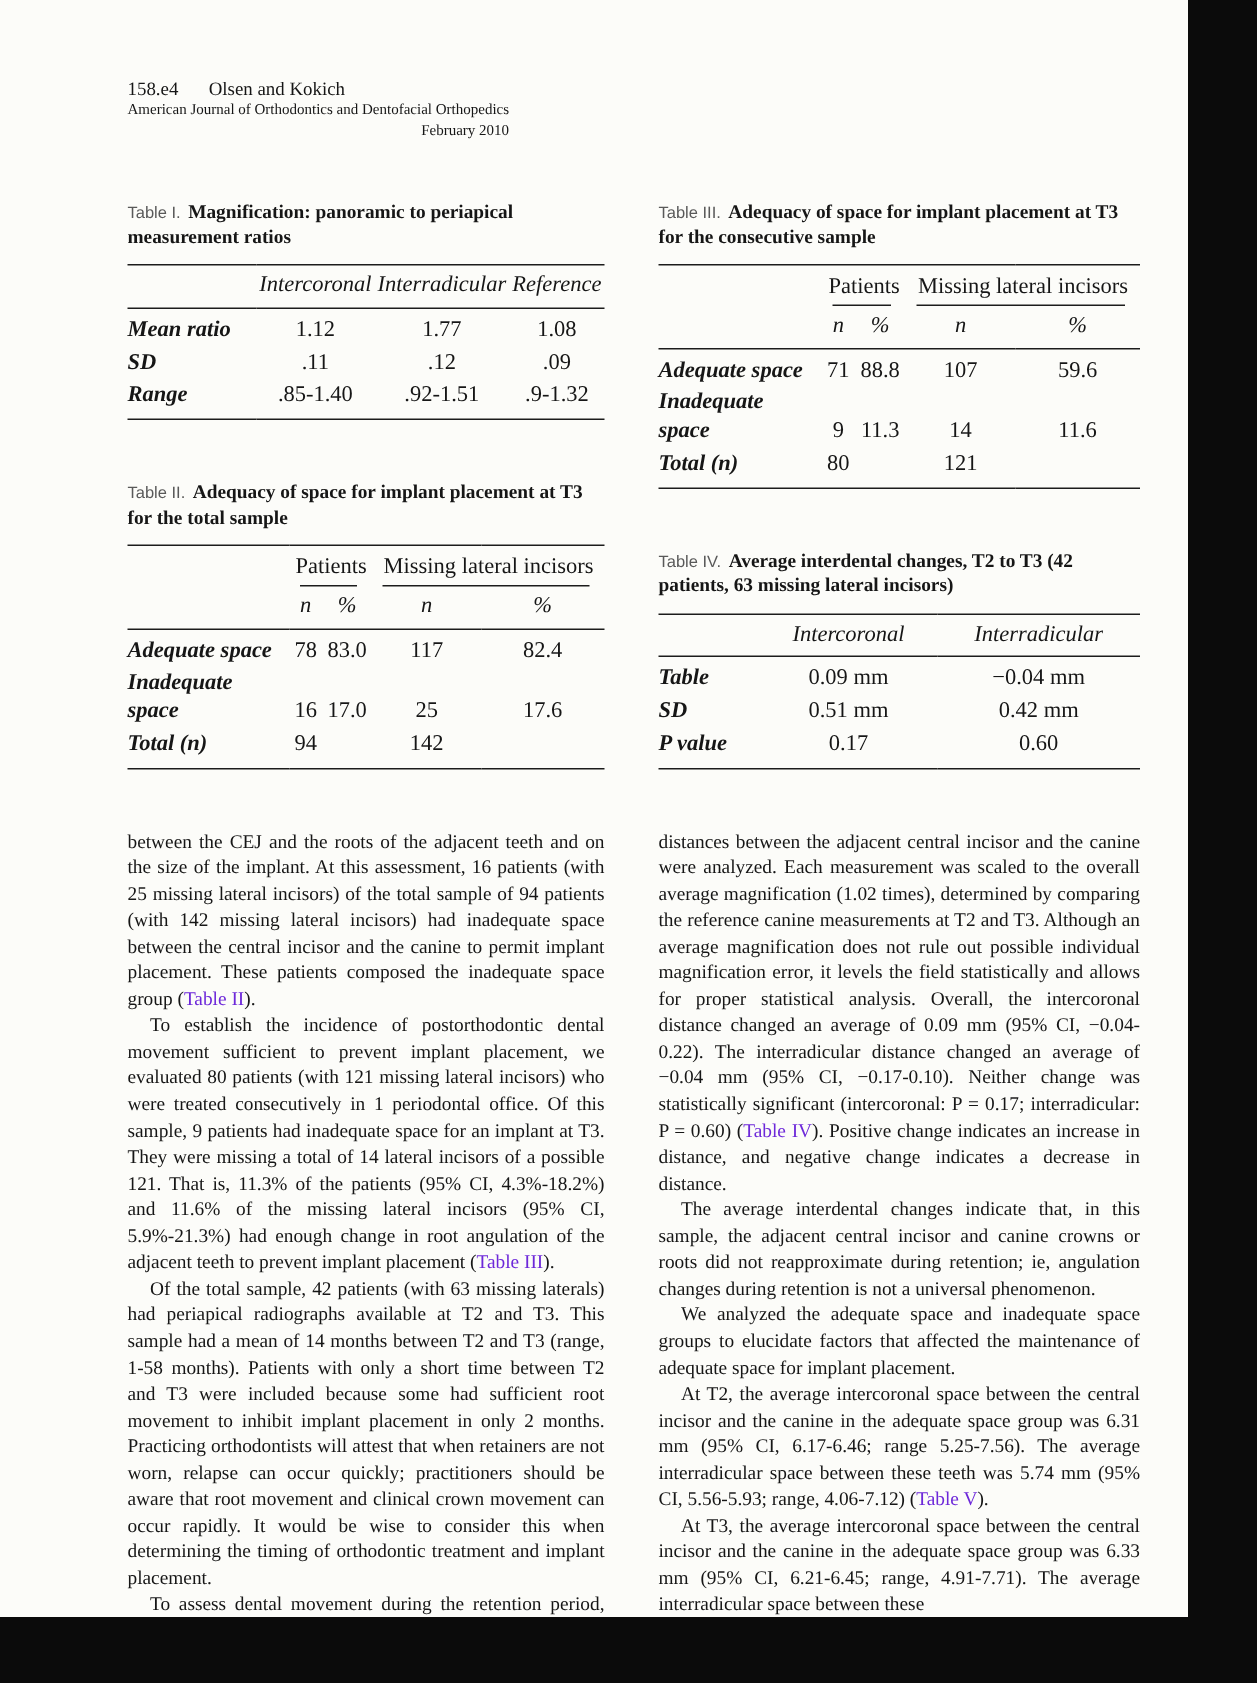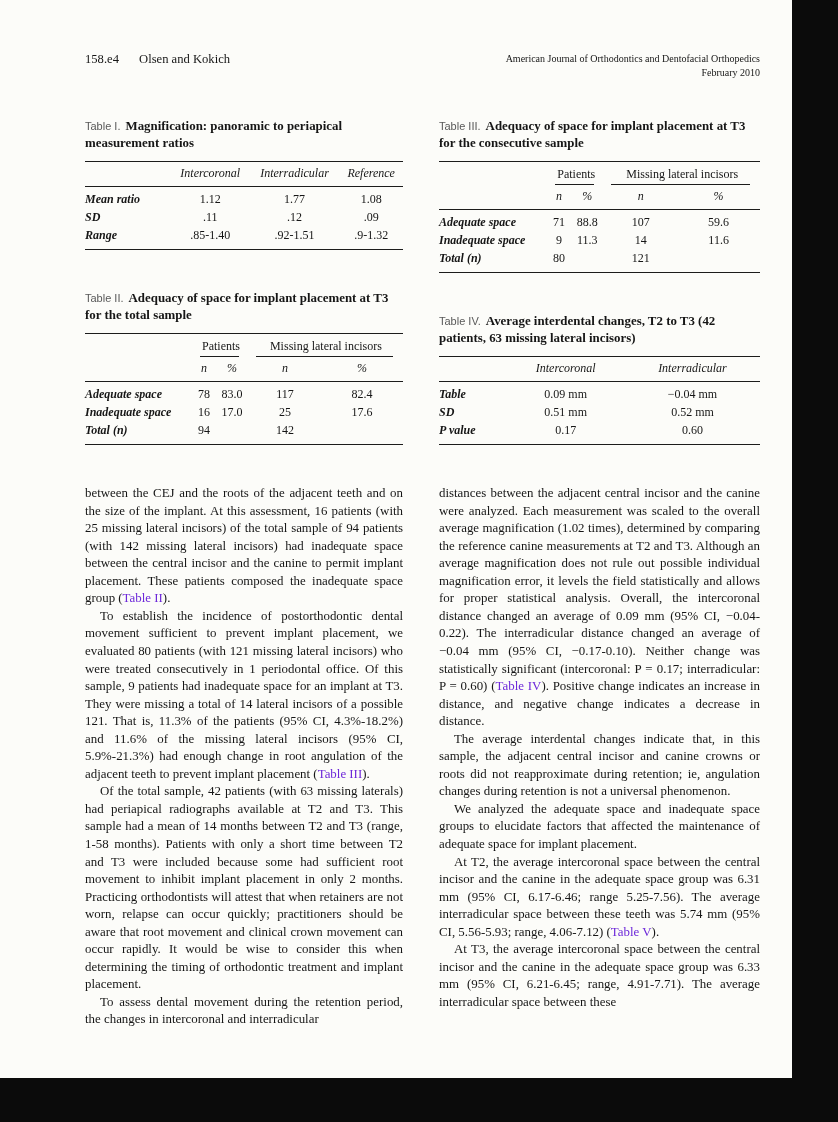--- a/index.html
+++ b/index.html
@@ -1,30 +1,30 @@
 <!DOCTYPE html>
 <html><head>
 <meta charset="utf-8">
 <style>
   html,body{margin:0;padding:0;}
   body{width:838px;height:1122px;background:#0b0b0b;font-family:"Liberation Serif",serif;color:#161616;position:relative;}
   .page{position:absolute;top:0;left:0;width:792px;height:1078px;background:#fcfcf9;padding:52px 32px 0 85px;box-sizing:border-box;overflow:hidden;}
-  .header-row{display:flex;justify-content:space-between;align-items:flex-start;font-size:12.6px;}
+  .header-row{display:flex;justify-content:center;align-items:flex-start;font-size:12.6px;flex-direction:column;}
   .page-num{margin-right:17px;}
   .header-right{text-align:right;line-height:1.4;font-size:10px;}
   .tables-zone,.body-zone{display:flex;gap:36px;}
   .tables-zone{margin-top:38px;}
   .col-l{flex:0 0 318px;width:318px;}
   .col-r{flex:0 0 321px;width:321px;}
   .tbl-col{min-height:342px;}
   .table-block{margin-bottom:40px;}
   .tbl-caption{font-size:12.9px;line-height:1.28;margin-bottom:10px;}
   .tbl-label{font-family:"Liberation Sans",sans-serif;font-size:11px;color:#595959;margin-right:5px;}
   .tbl-title{font-weight:bold;}
-  table.data-table{width:100%;border-collapse:collapse;font-size:12px;line-height:1.25;border-top:1.4px solid #1c1c1c;border-bottom:1.1px solid #1c1c1c;}
+  table.data-table{width:100%;border-collapse:collapse;font-size:15px;line-height:1.25;border-top:1.4px solid #1c1c1c;border-bottom:1.1px solid #1c1c1c;}
   .data-table th,.data-table td{font-weight:normal;text-align:center;padding:1.5px 2px;vertical-align:bottom;}
   .data-table .stub{text-align:left;padding-left:0;font-style:italic;}
   .data-table td.stub{font-weight:bold;}
   .data-table tr.colhead-row th{border-bottom:1px solid #1c1c1c;padding:4px 2px 5px;font-style:italic;}
   .data-table tr.colhead-row th.stub{font-style:normal;}
   .data-table th.group-head{position:relative;padding:5px 2px 3px;}
   .data-table th.group-head::after{content:"";position:absolute;left:7px;right:10px;bottom:0;height:1px;background:#1c1c1c;}
   .data-table tbody tr:first-child td{padding-top:5px;}
   .data-table tbody tr:last-child td{padding-bottom:6px;}
   .t1 th:first-child,.t1 td:first-child{width:27%;}
@@ -198,21 +198,21 @@
               </thead>
               <tbody>
                 <tr>
                   <td class="stub">Table</td>
                   <td>0.09 mm</td>
                   <td>−0.04 mm</td>
                 </tr>
                 <tr>
                   <td class="stub">SD</td>
                   <td>0.51 mm</td>
-                  <td>0.52 mm</td>
+                  <td>0.42 mm</td>
                 </tr>
                 <tr>
                   <td class="stub">P value</td>
                   <td>0.17</td>
                   <td>0.60</td>
                 </tr>
               </tbody>
             </table>
           </div>
       </div>

